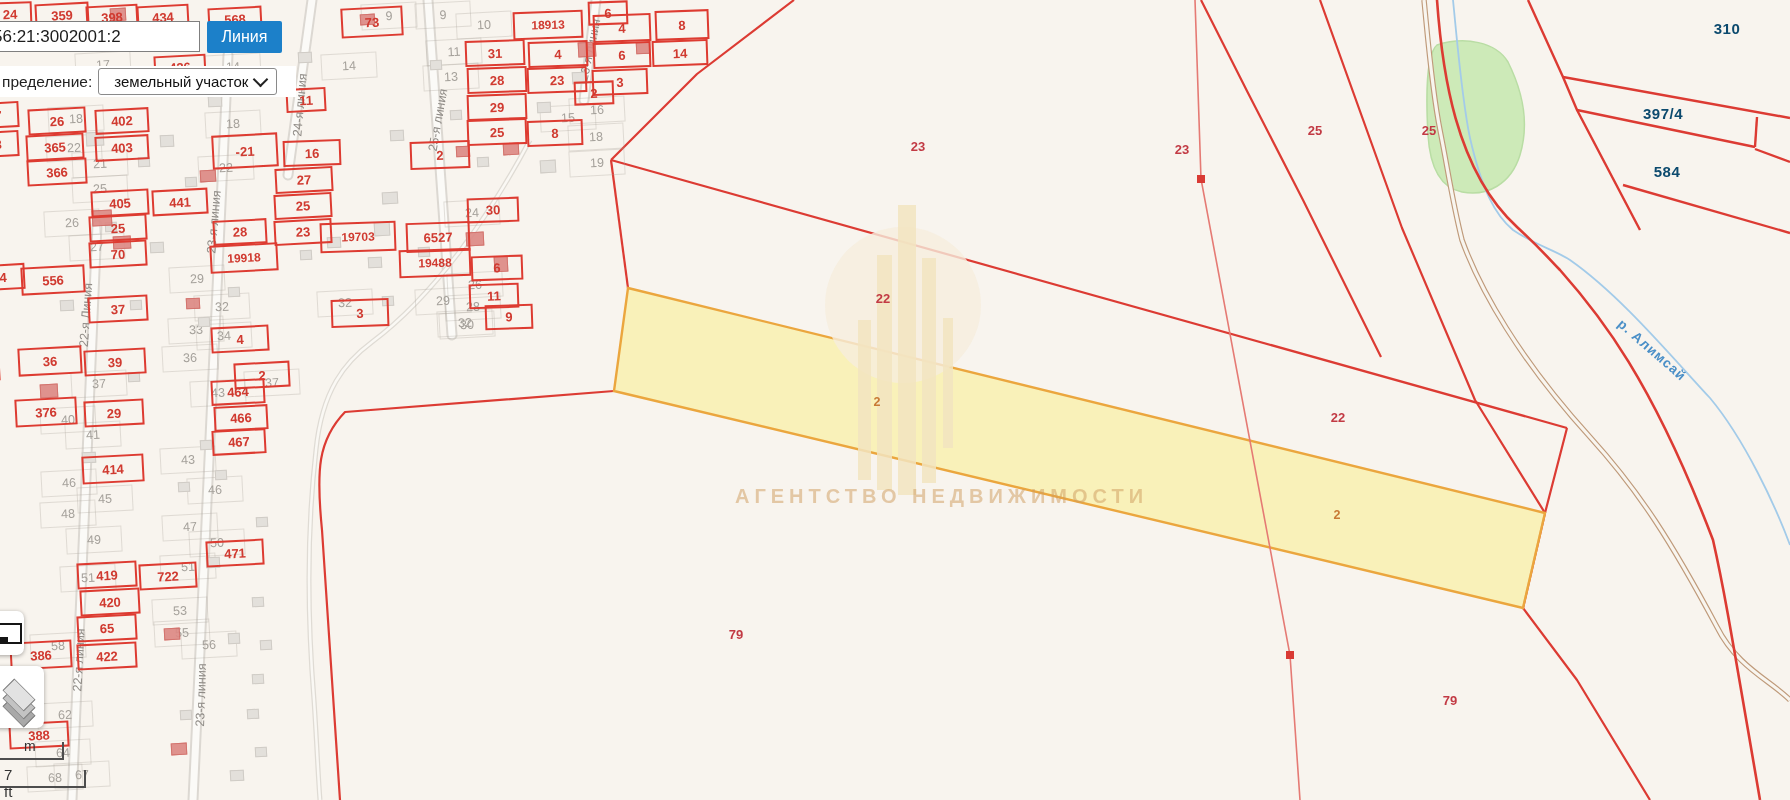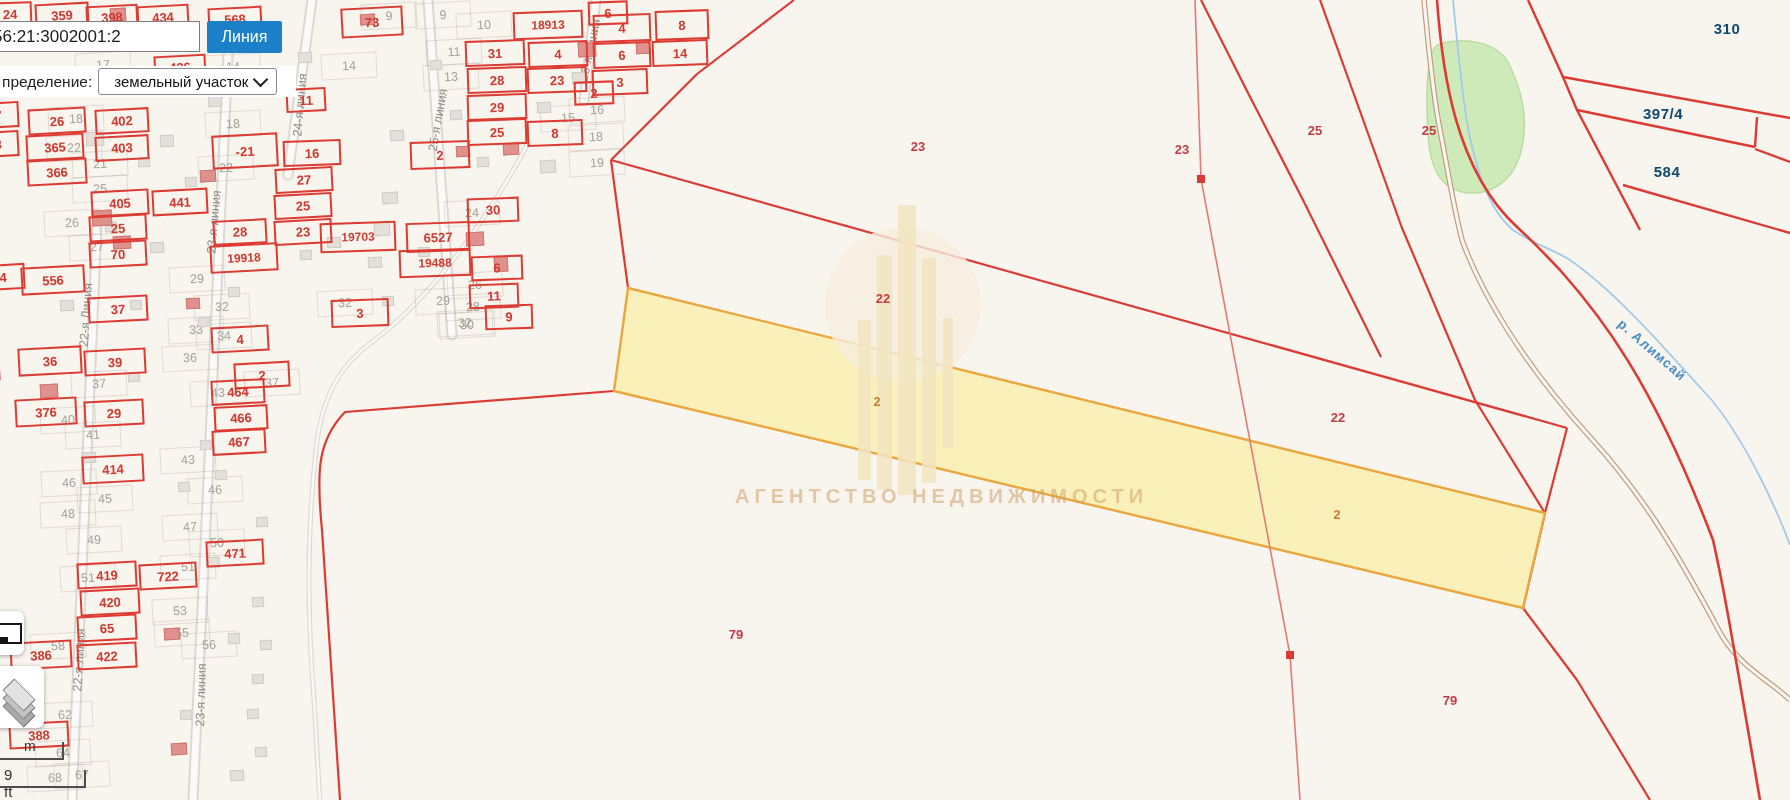--- a/index.html
+++ b/index.html
@@ -368,17 +368,17 @@
       <span class="lyr" style="top:30px;background:#a9a9a9;"></span>
       <span class="lyr" style="top:22px;background:#c3c3c3;"></span>
       <span class="lyr" style="top:14px;background:#e2e2e2;"></span>
     </span>
   </div>
 
   <div id="scalebar">
     <span id="scale-m-label">m</span>
     <span class="sline" style="left:0;top:26px;width:64px;height:2px;"></span>
     <span class="sline" style="left:62px;top:10px;width:2px;height:18px;"></span>
-    <span id="scale-ft-label">9 ft</span>
+    <span id="scale-ft-label">7 ft</span>
     <span class="sline" style="left:0;top:54px;width:86px;height:2px;"></span>
     <span class="sline" style="left:84px;top:38px;width:2px;height:18px;"></span>
   </div>
 </div>
 
 </body></html>

